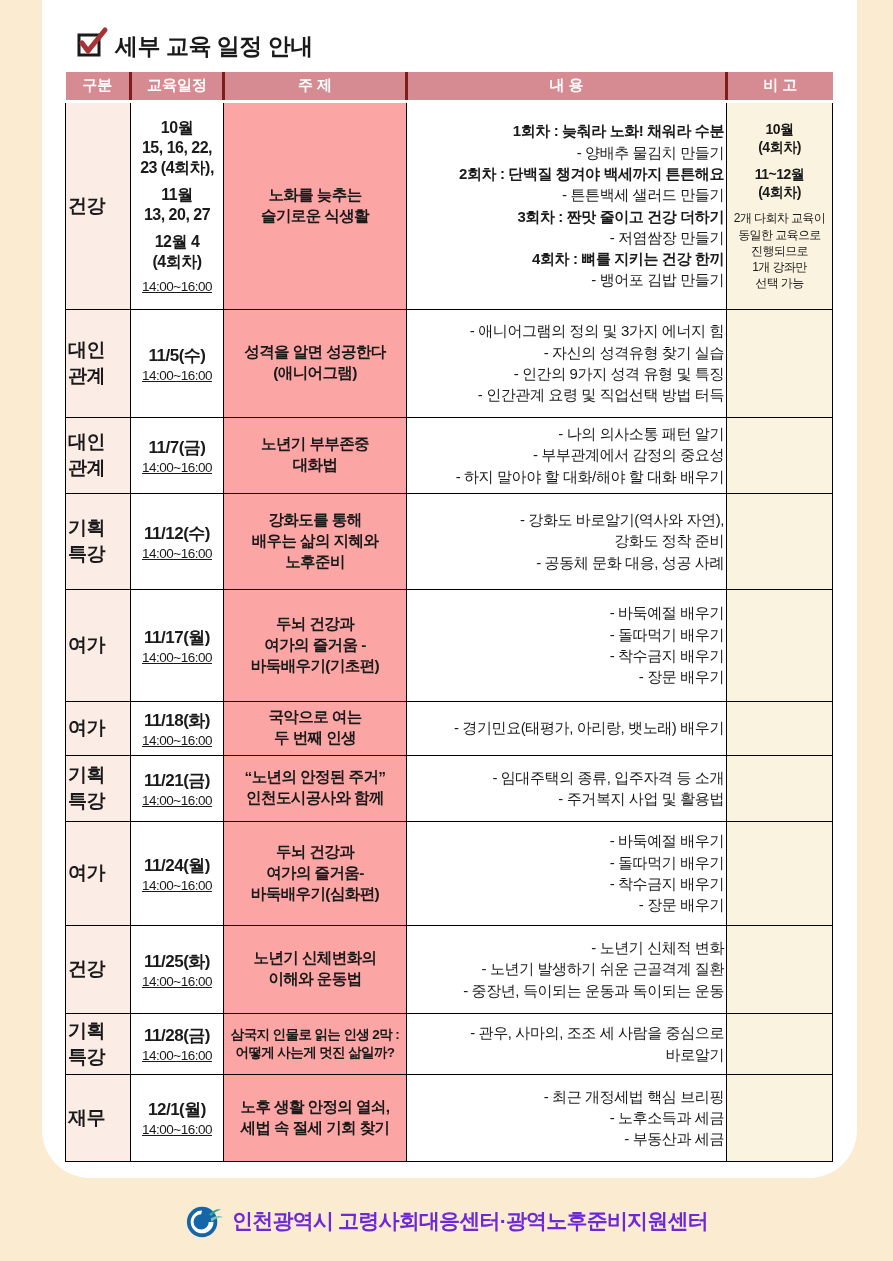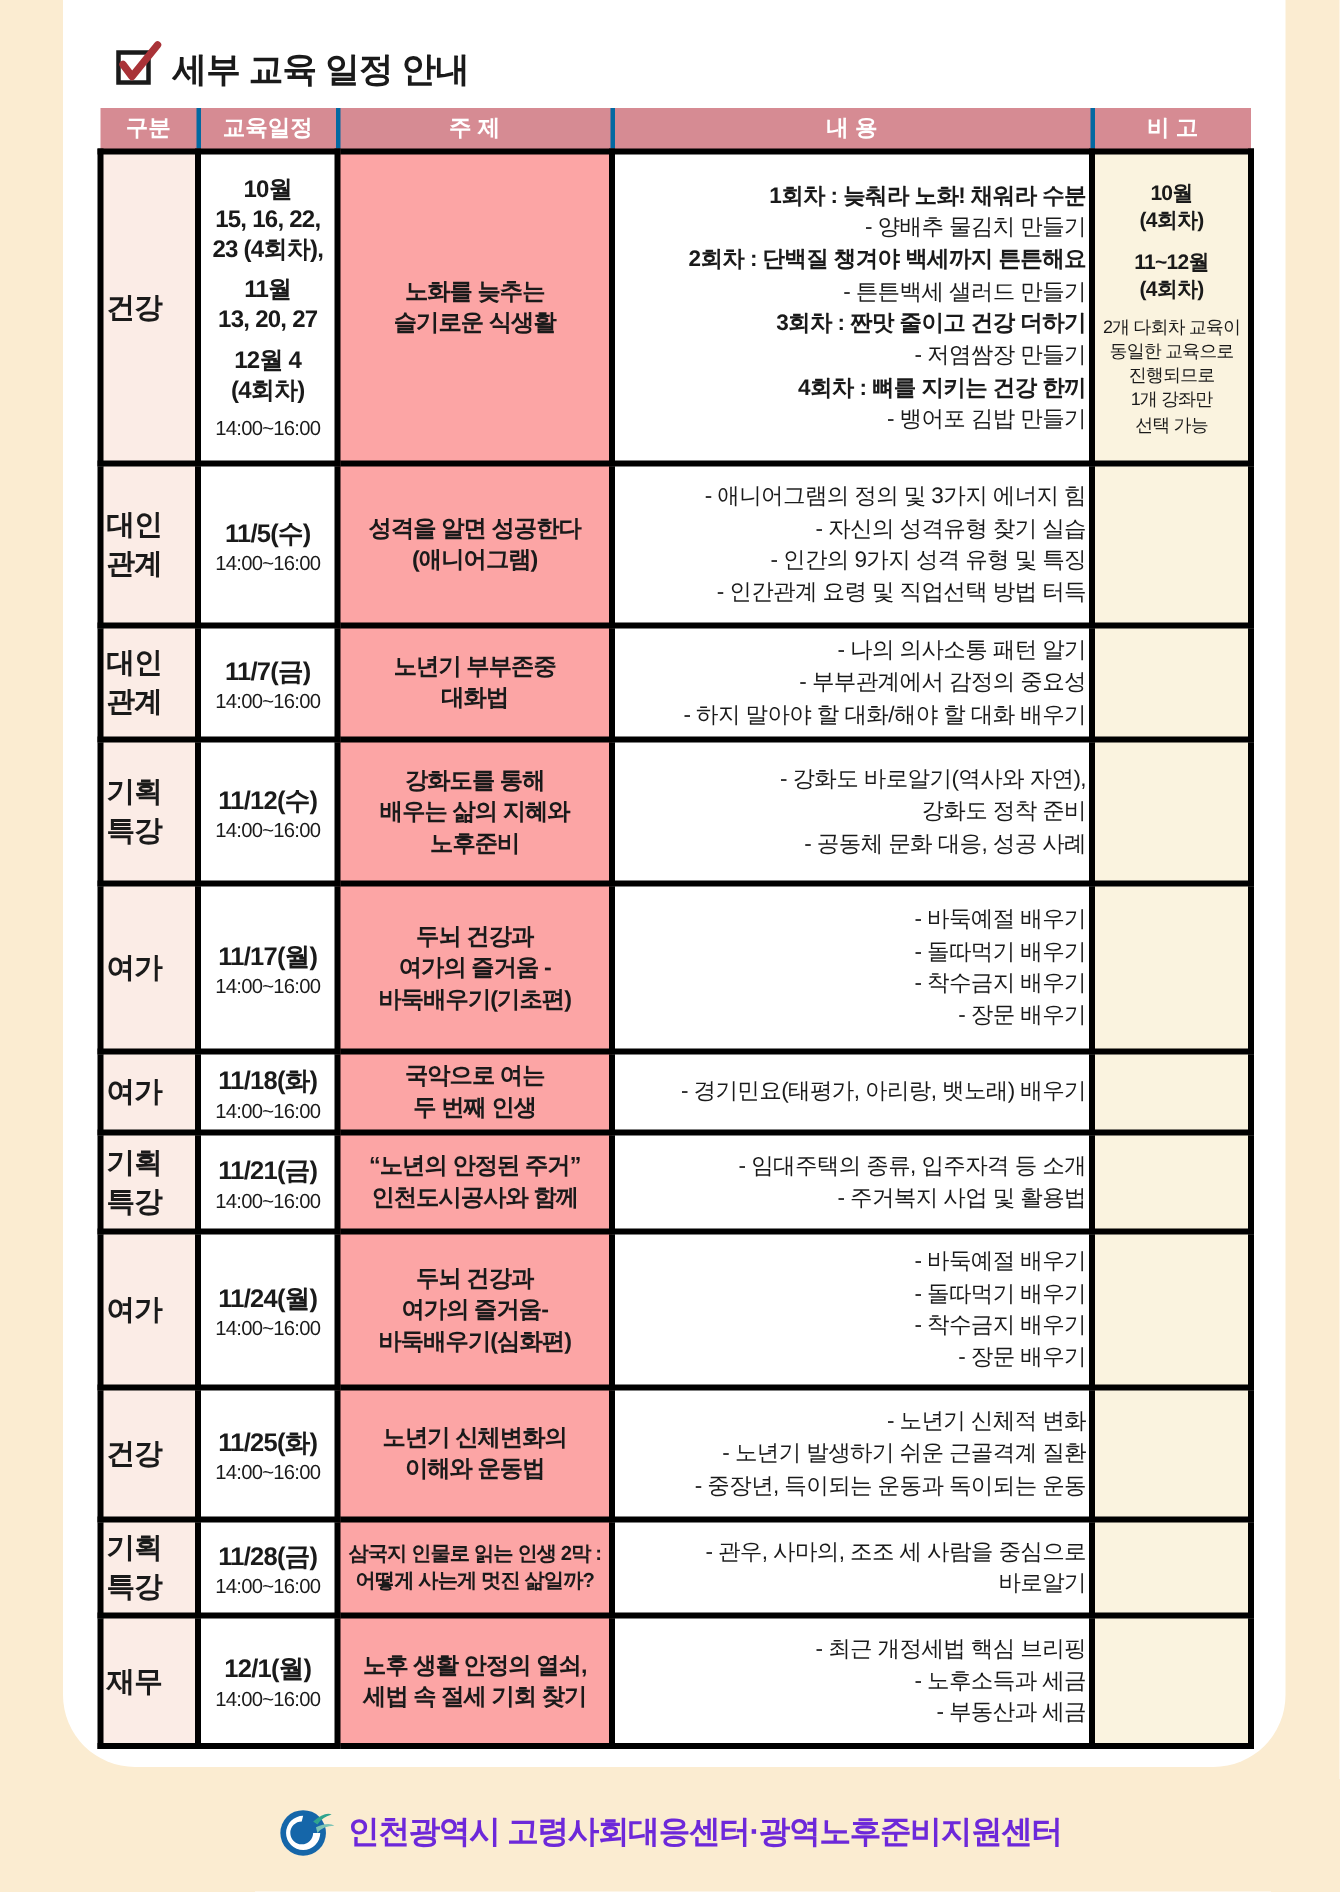--- a/index.html
+++ b/index.html
@@ -26,39 +26,39 @@
   table.sched-table { border-collapse:collapse; width:767px; margin-top:8px; table-layout:fixed; }
   .sched-table col.c-cat   { width:65px; }
   .sched-table col.c-date  { width:93px; }
   .sched-table col.c-topic { width:183px; }
   .sched-table col.c-cont  { width:320px; }
   .sched-table col.c-note  { width:106px; }
 
   .sched-table th {
     background:#d68b93; color:#ffffff;
     font-size:15px; font-weight:bold;
-    height:29px; border-left:3px solid #0369a1; border-bottom:3px solid #ffffff;
+    height:29px; border-left:3px solid #7f1d1d; border-bottom:3px solid #ffffff;
     text-align:center; vertical-align:middle;
   }
   .sched-table th:first-child { border-left:none; }
 
   .sched-table td {
-    border:4px solid #000000;
+    border:1px solid #000000;
     vertical-align:middle;
     padding:4px 2px;
   }
   td.cat  { background:#fbece6; font-size:19px; font-weight:bold; letter-spacing:-0.5px; }
   td.date-cell { background:#ffffff; text-align:center; }
   td.topic-cell { background:#fca5a5; text-align:center; font-size:15.5px; font-weight:bold; letter-spacing:-0.6px; }
   td.cont-cell { background:#ffffff; text-align:right; padding-left:14px; font-size:15px; letter-spacing:-0.4px; }
   td.note-cell { background:#faf3df; text-align:center; vertical-align:middle; }
 
   .ml { white-space:pre-wrap; }
   .d-date { font-size:17px; font-weight:bold; letter-spacing:-0.5px; }
-  .d-time { font-size:13.5px; margin-top:1px; letter-spacing:-0.5px; }
+  .d-time { font-size:13.5px; margin-top:1px; letter-spacing:-0.5px;text-decoration:underline; }
   .sg { font-size:16px; font-weight:bold; letter-spacing:-0.5px; margin-bottom:7px; line-height:1.25; }
   .cont-line { line-height:1.4; }
   .cl-bold { font-weight:bold; }
   .note-b { font-size:14px; font-weight:bold; margin-bottom:9px; line-height:1.3; letter-spacing:-0.5px; }
   .note-s { font-size:12px; line-height:1.35; letter-spacing:-0.6px; }
   .topic-small { font-size:13.5px !important; }
   .cont-cell .ml { line-height:1.42; }
 
   tbody tr:nth-child(1)  { height:208px; }
   tbody tr:nth-child(2)  { height:108px; }

